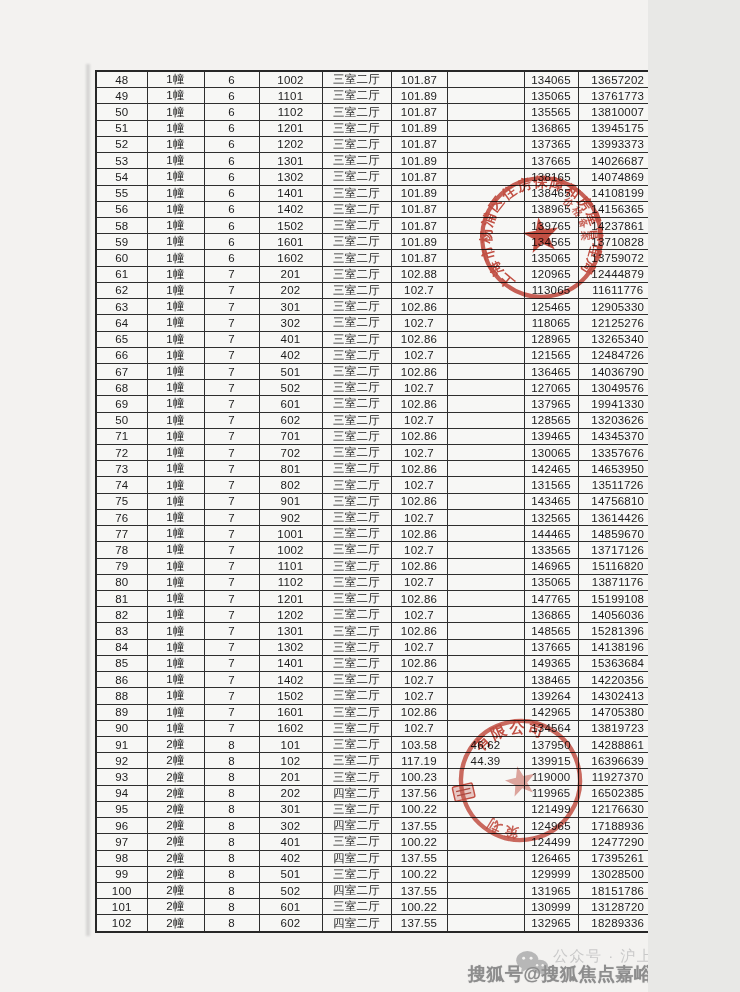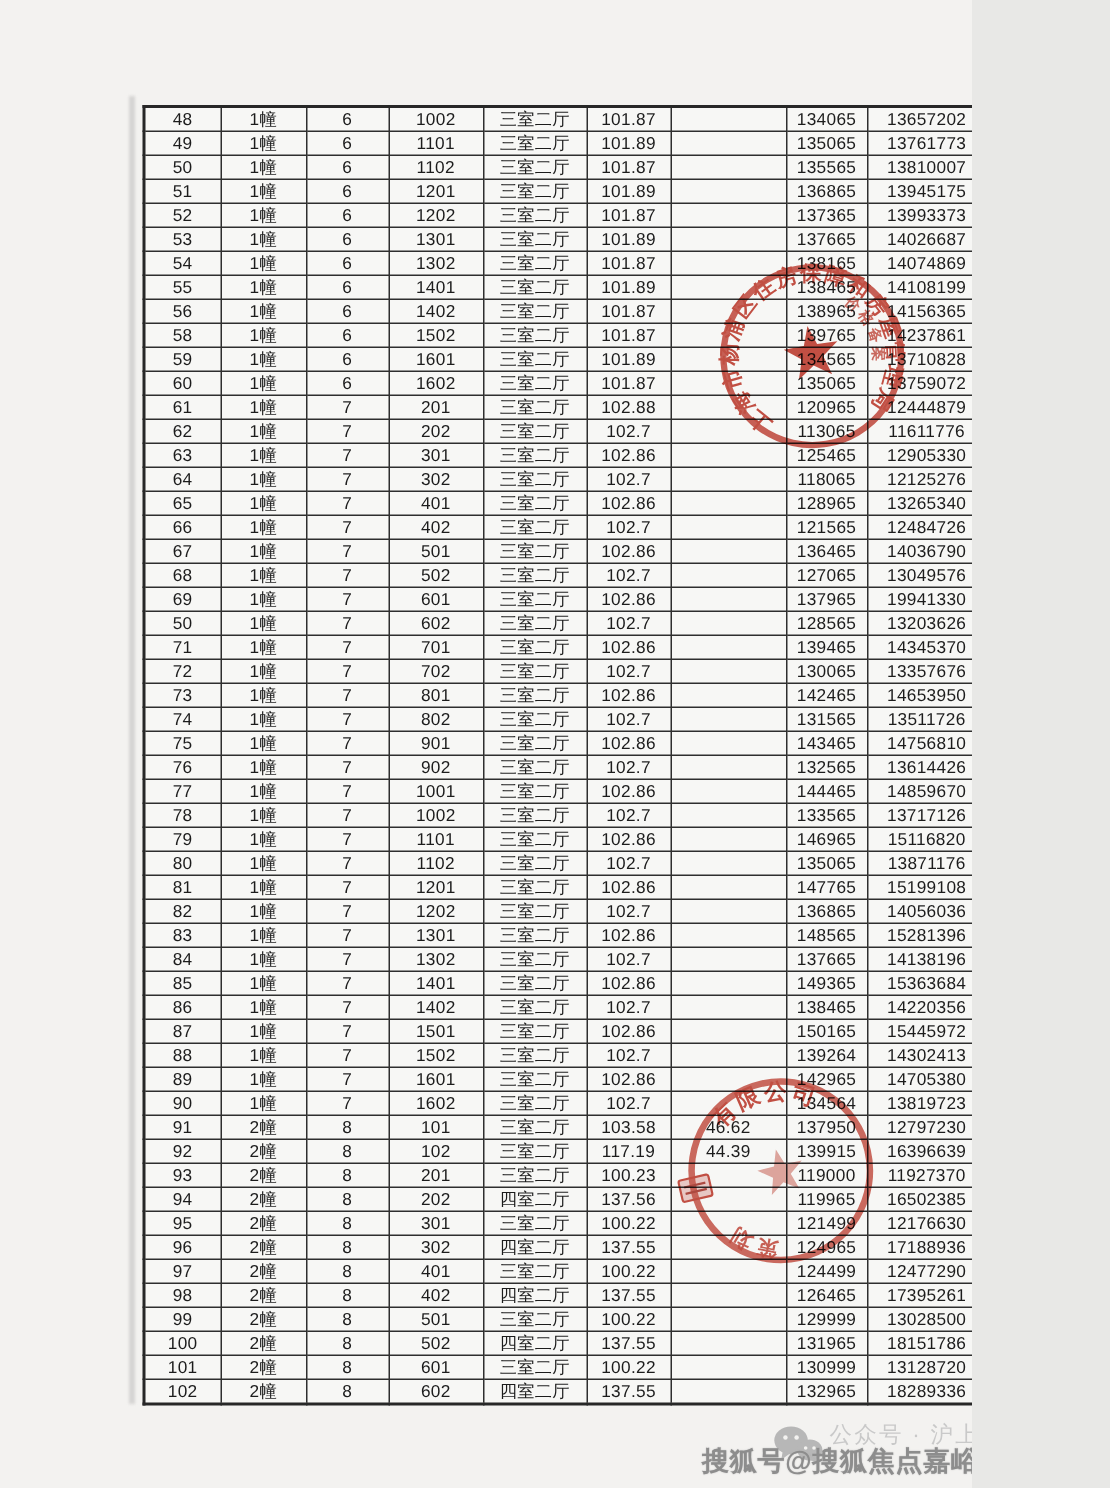--- a/index.html
+++ b/index.html
@@ -459,31 +459,20 @@
           <td>1幢</td>
           <td>7</td>
           <td>1402</td>
           <td>三室二厅</td>
           <td>102.7</td>
           <td></td>
           <td>138465</td>
           <td>14220356</td>
         </tr>
         <tr>
-          <td>87</td>
-          <td>1幢</td>
-          <td>7</td>
-          <td>1501</td>
-          <td>三室二厅</td>
-          <td>102.86</td>
-          <td></td>
-          <td>150165</td>
-          <td>15445972</td>
-        </tr>
-        <tr>
           <td>88</td>
           <td>1幢</td>
           <td>7</td>
           <td>1502</td>
           <td>三室二厅</td>
           <td>102.7</td>
           <td></td>
           <td>139264</td>
           <td>14302413</td>
         </tr>
@@ -511,21 +500,21 @@
         </tr>
         <tr>
           <td>91</td>
           <td>2幢</td>
           <td>8</td>
           <td>101</td>
           <td>三室二厅</td>
           <td>103.58</td>
           <td>46.62</td>
           <td>137950</td>
-          <td>12797230</td>
+          <td>14288861</td>
         </tr>
         <tr>
           <td>92</td>
           <td>2幢</td>
           <td>8</td>
           <td>102</td>
           <td>三室二厅</td>
           <td>117.19</td>
           <td>44.39</td>
           <td>139915</td>

